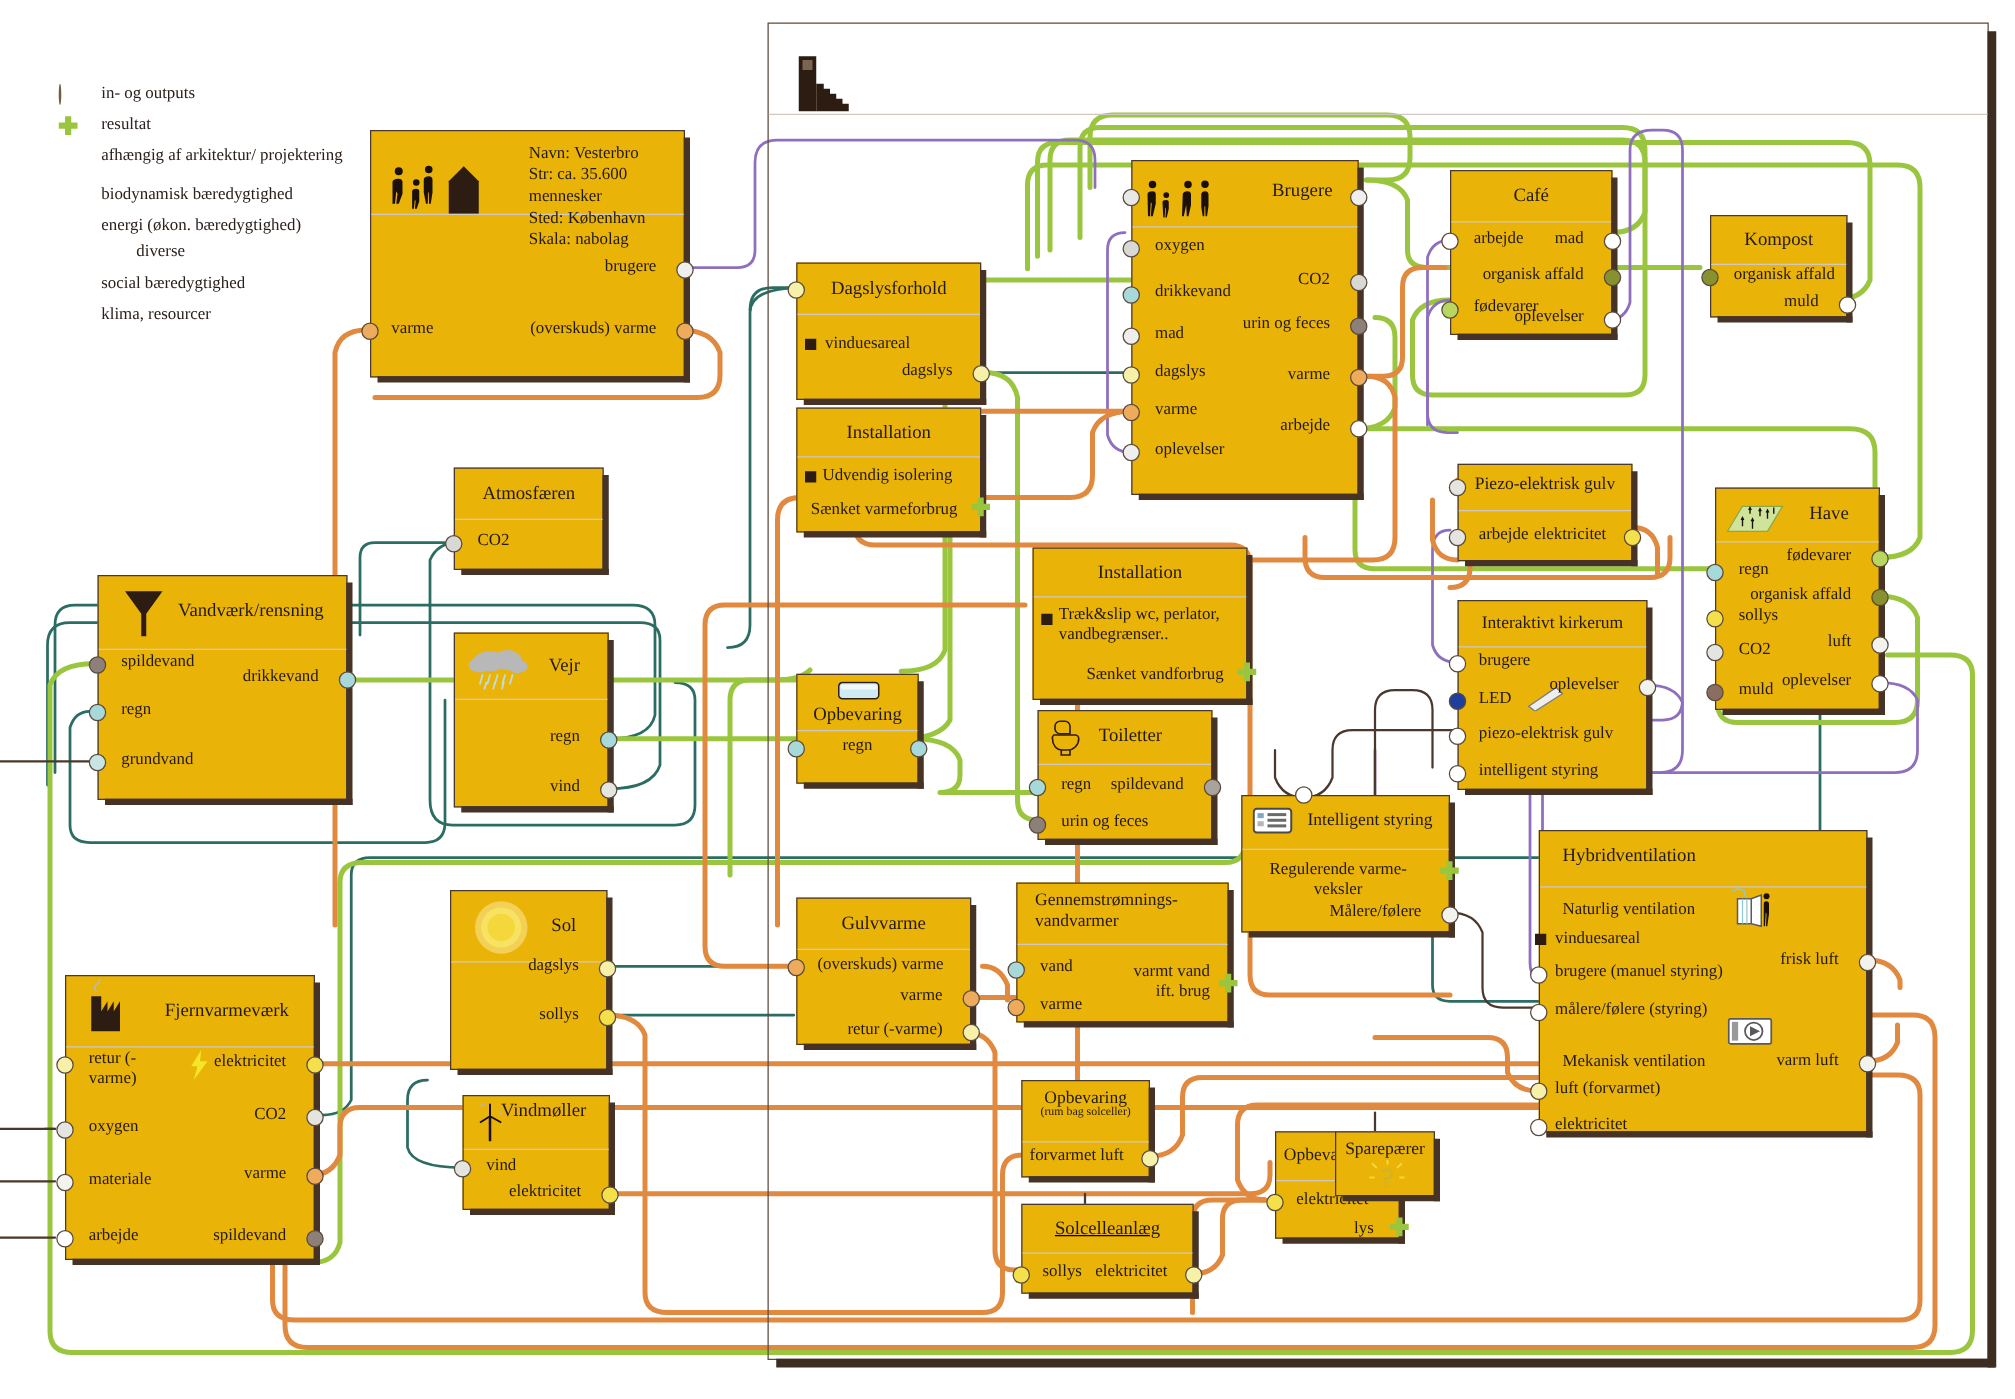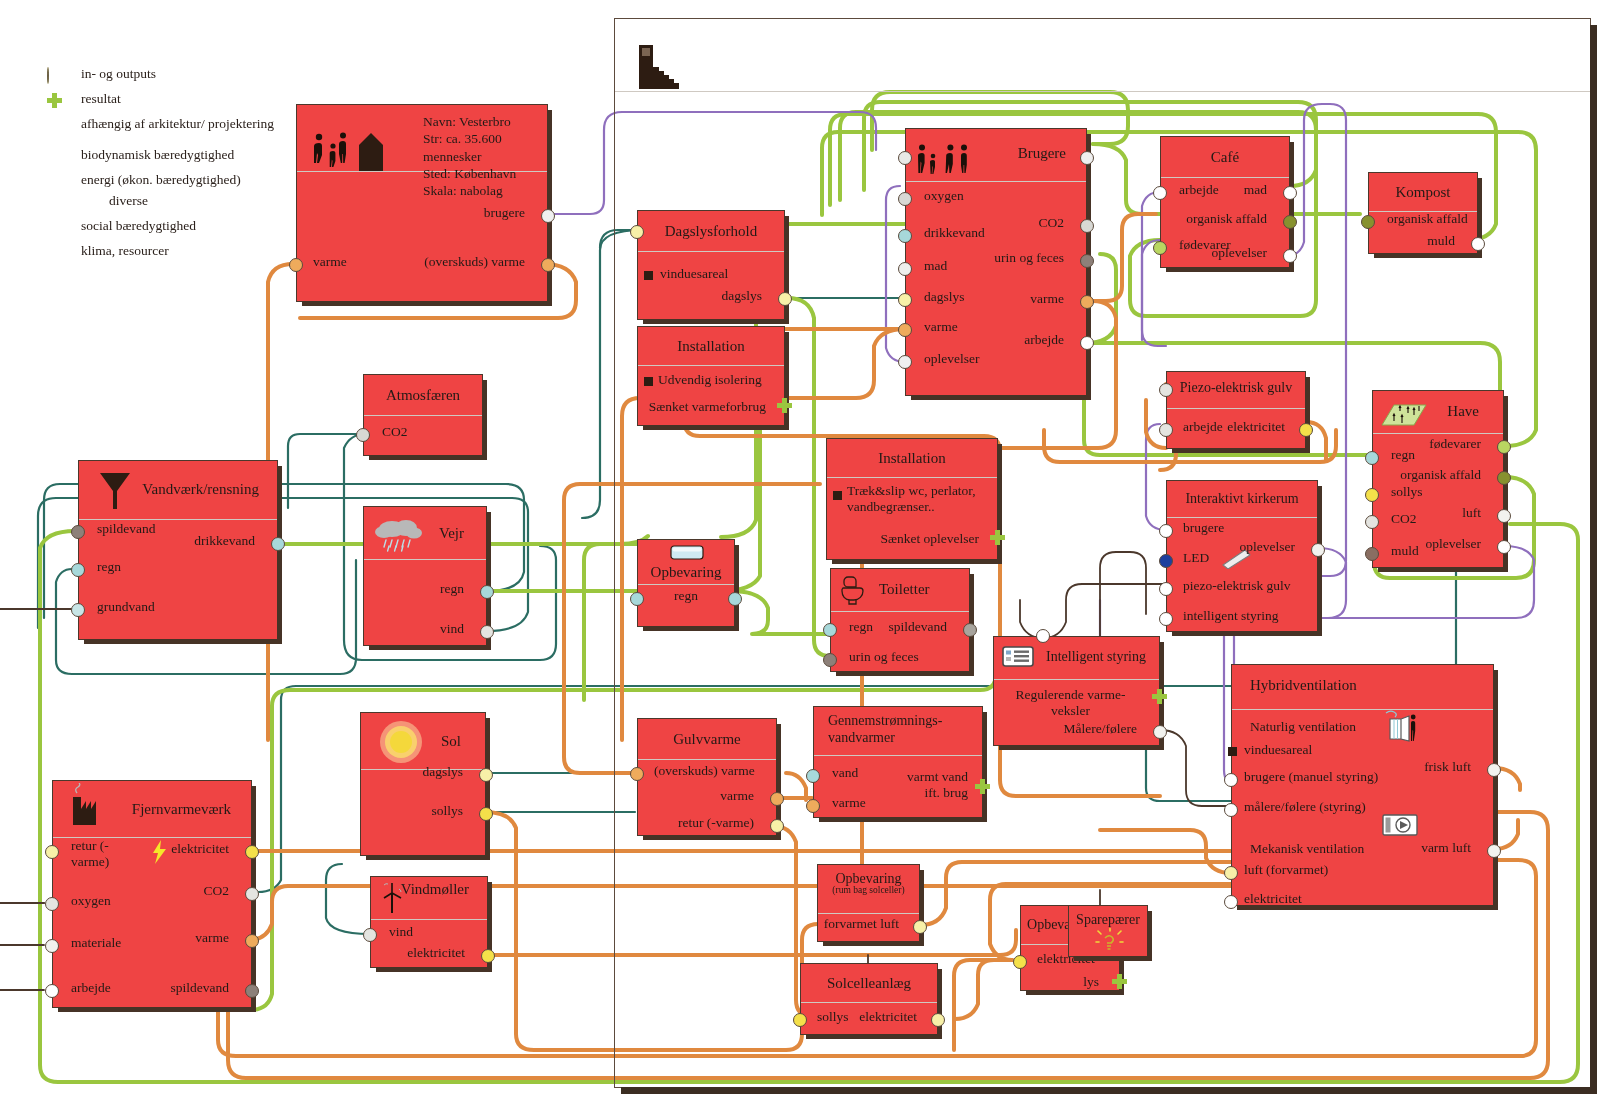--- a/index.html
+++ b/index.html
@@ -20,21 +20,21 @@
   .plusico:before,.plusico:after{content:"";position:absolute;background:#9ac63f;}
   .plusico:before{left:5px;top:0;width:5px;height:15px;}
   .plusico:after{left:0;top:5px;width:15px;height:5px;}
 
   
   .frame{position:absolute;border:1.5px solid #5c4a3d;background:transparent;}
   .frame .shadow{position:absolute;left:6px;right:-6px;bottom:-7px;height:7px;background:#3b2d22;}
   .frame .shadow-r{position:absolute;top:6px;bottom:-7px;right:-7px;width:7px;background:#3b2d22;}
 
   
-  .node{position:absolute;background:#ef4444;border:1.6px solid #4b382c;box-sizing:border-box;}
+  .node{position:absolute;background:#eab308;border:1.6px solid #4b382c;box-sizing:border-box;}
   .node .sh-b{position:absolute;left:5px;right:-5px;bottom:-5px;height:5px;background:#463326;}
   .node .sh-r{position:absolute;top:5px;bottom:-5px;right:-5px;width:5px;background:#463326;}
   .node .title-row{position:relative;height:40px;border-bottom:1.2px solid #cfc9c2;display:flex;align-items:center;justify-content:center;}
   .node .ttl{font-size:15px;color:#231a16;text-align:center;line-height:1.12;}
   .node .ttl.sm{font-size:14px;}
   .node .sub{font-size:9.5px;color:#231a16;display:block;margin-top:-1px;}
 
   .port-lbl{position:absolute;font-size:13.5px;color:#231a16;white-space:nowrap;}
   .port-lbl.r{text-align:right;}
   .bullet{position:absolute;width:9px;height:9px;background:#2d1c12;}
@@ -381,21 +381,21 @@
     <div class="sh-b"></div>
       <div class="sh-r"></div>
     <div class="title-row" style="height:38px">
         <span class="ttl">Installation</span>
       </div>
     <div class="bullet" style="left:6px;top:52px"></div>
     <div class="port-lbl" style="left:20px;top:44px;white-space:normal;width:140px;line-height:1.2;">
       <span>Træk&amp;slip wc, perlator,</span><br>
       <span>vandbegrænser..</span>
     </div>
-    <div class="port-lbl r" style="right:18px;top:92px">Sænket oplevelser</div>
+    <div class="port-lbl r" style="right:18px;top:92px">Sænket vandforbrug</div>
     <div class="plus-m" style="right:-8px;top:91px"></div>
   </div>
 
   <div class="node" style="left:830px;top:568px;width:140px;height:104px;">
     <div class="sh-b"></div>
       <div class="sh-r"></div>
     <div style="position:absolute;left:0;top:0;right:0;height:42px;border-bottom:1.2px solid #cfc9c2;"></div>
     <div class="ico" style="left:8px;top:6px">
       <svg width="30" height="32" viewBox="0 0 30 32">
         <path d="M9 2 h4 a4 4 0 0 1 4 4 v6 h-8 a4 4 0 0 1 -4 -4 v-2 a4 4 0 0 1 4 -4z" fill="none" stroke="#2d1c12" stroke-width="1.3"></path>
@@ -697,21 +697,21 @@
       <div class="sh-r"></div>
     <div style="position:absolute;left:0;top:0;right:0;height:48px;border-bottom:1.2px solid #cfc9c2;"></div>
     <div class="ttl sm" style="position:absolute;left:0;right:0;top:7px;text-align:center;line-height:1.05;">
       <span>Opbevaring</span>
       <span class="sub">(rum bag solceller)</span>
     </div>
     <div class="pt" style="right:-8px;top:55px;background:#f7f0a8"></div>
     <div class="port-lbl r" style="right:20px;top:51px">forvarmet luft</div>
   </div>
 
-  <div class="node" style="left:800px;top:963px;width:138px;height:72px;">
+  <div class="node" style="left:817px;top:963px;width:138px;height:72px;text-decoration:underline;">
     <div class="sh-b"></div>
       <div class="sh-r"></div>
     <div class="title-row" style="height:38px">
         <span class="ttl">Solcelleanlæg</span>
       </div>
     <div class="pt" style="left:-8px;top:49px;background:#f4e04a"></div>
     <div class="port-lbl" style="left:16px;top:45px">sollys</div>
     <div class="pt" style="right:-8px;top:49px;background:#f7f0a8"></div>
     <div class="port-lbl r" style="right:20px;top:45px">elektricitet</div>
   </div>

